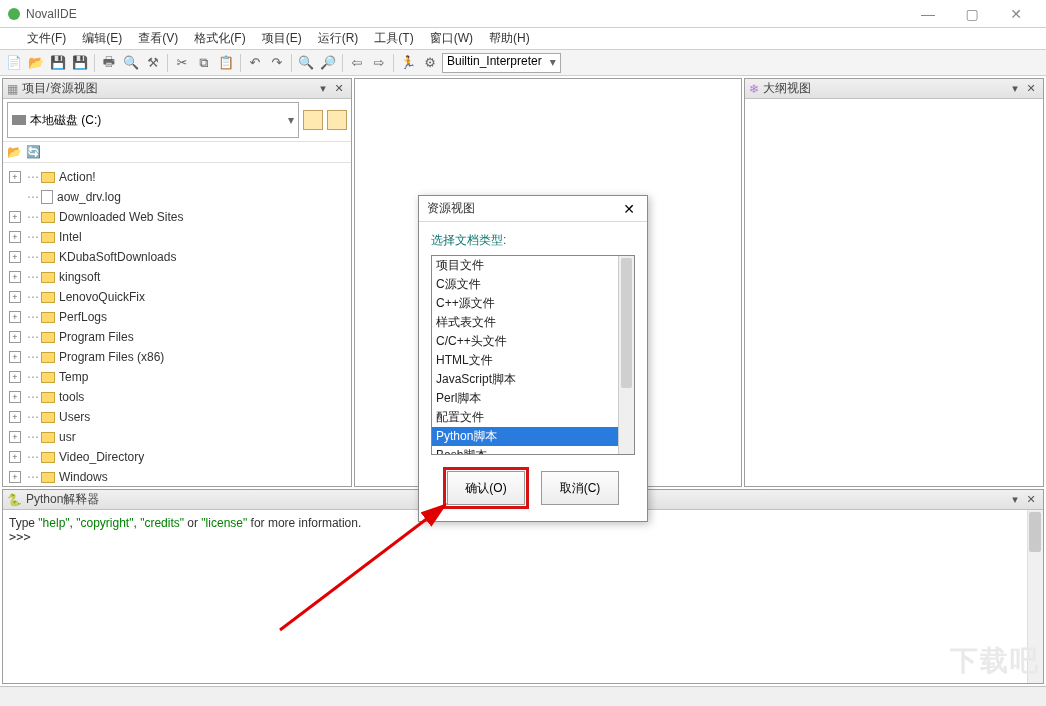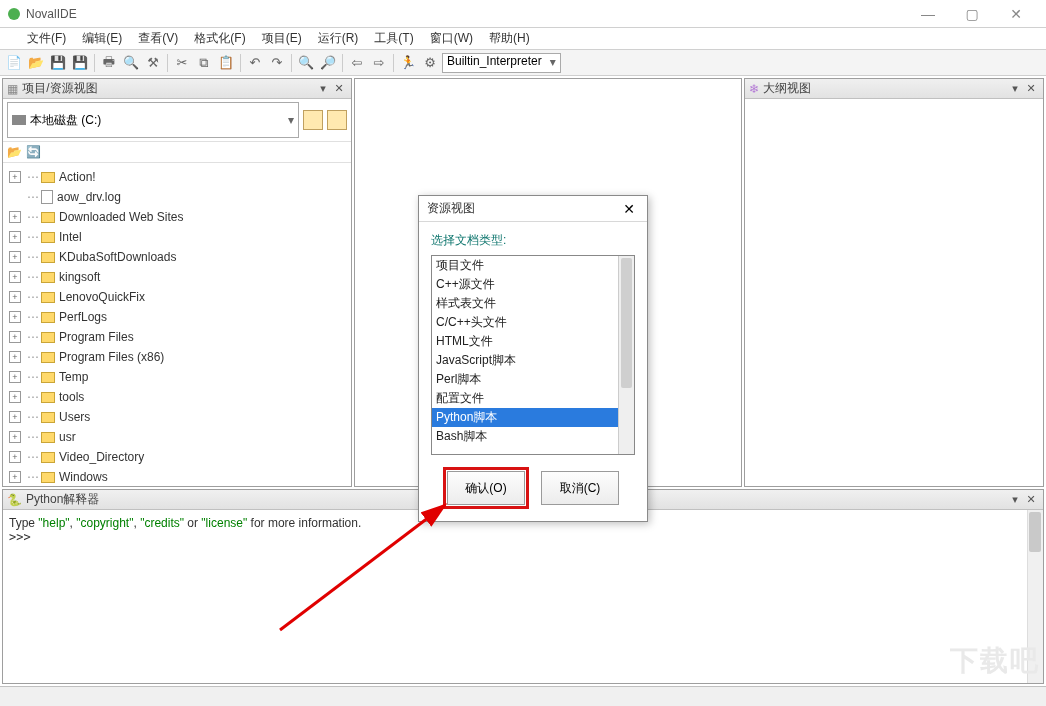--- a/index.html
+++ b/index.html
@@ -305,20 +305,21 @@
 <div class="dialog">
   <div class="dialog-title">
     <span class="dt">资源视图</span>
     <span class="dclose">✕</span>
   </div>
   <div class="dialog-body">
     <div class="dlg-label">选择文档类型:</div>
     <div class="listbox">
       <div class="listbox-items" id="lbitems">
           <div class="lb-item">项目文件</div>
+          <div class="lb-item">C源文件</div>
           <div class="lb-item">C++源文件</div>
           <div class="lb-item">样式表文件</div>
           <div class="lb-item">C/C++头文件</div>
           <div class="lb-item">HTML文件</div>
           <div class="lb-item">JavaScript脚本</div>
           <div class="lb-item">Perl脚本</div>
           <div class="lb-item">配置文件</div>
           <div class="lb-item sel">Python脚本</div>
           <div class="lb-item">Bash脚本</div>
         </div>

